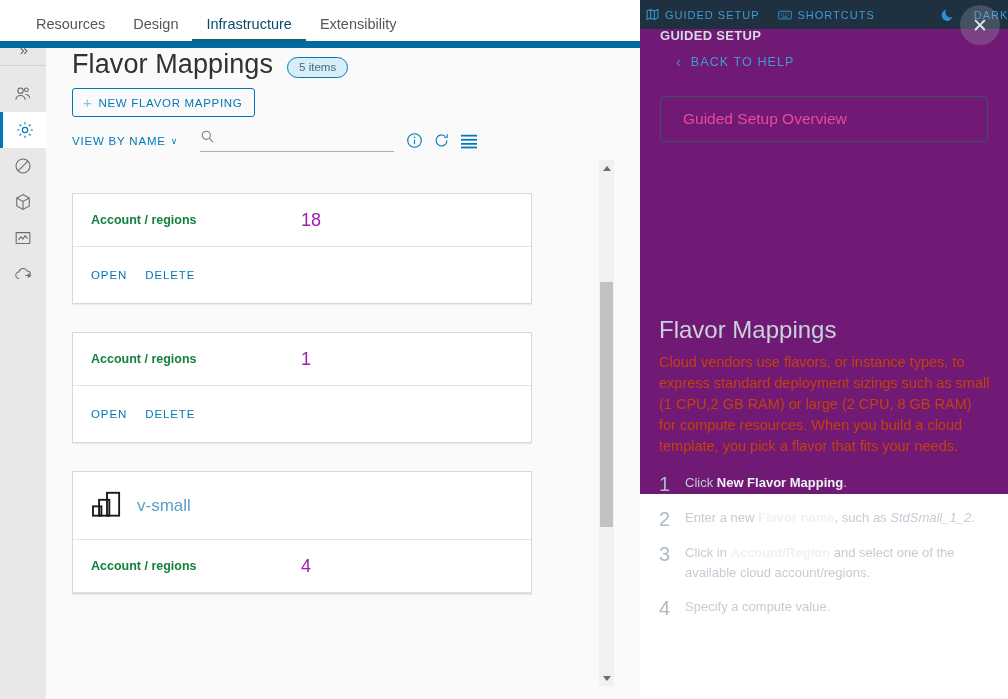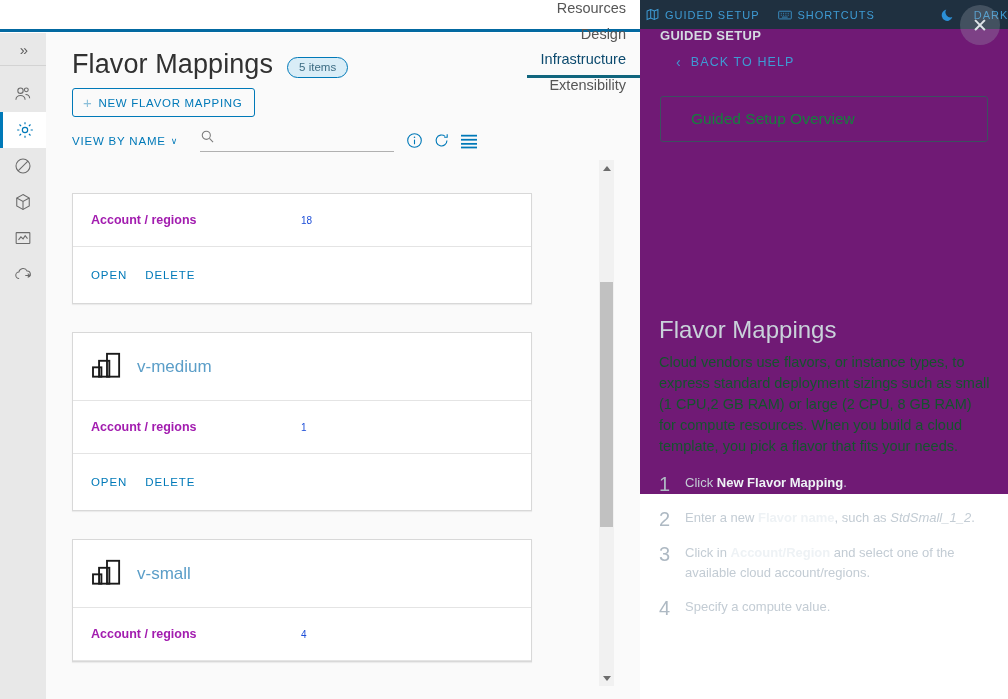--- a/index.html
+++ b/index.html
@@ -13,29 +13,28 @@
     background: #ffffff;
     overflow: hidden;
     position: relative;
   }
 
   
   .topbar {
     position: absolute;
     top: 0; left: 0;
     width: 640px;
-    height: 32px;
+    height: 48px;
     background: #ffffff;
     display: flex;
     align-items: flex-end;
     padding-left: 22px;
     box-sizing: border-box;
-    border-bottom: 3px solid #0369a1;
+    border-bottom: 7px solid #0369a1;
     z-index: 5;
-    flex-direction: column;
   }
   .nav-tab {
     font-size: 14.5px;
     color: #565656;
     padding: 0 14px 8px 14px;
     cursor: pointer;
     line-height: 1;
     white-space: nowrap;
     border-bottom: 3px solid transparent;
     position: relative;
@@ -208,26 +207,26 @@
   .card-row {
     display: flex;
     align-items: center;
     height: 52px;
     padding-left: 18px;
     border-bottom: 1px solid #e4e4e4;
   }
   .card-row .label {
     font-size: 12.5px;
     font-weight: bold;
+    color: #15803d;
+    width: 210px;
+  }
+  .card-row .value {
+    font-size: 18px;
     color: #a21caf;
-    width: 210px;
-  }
-  .card-row .value {
-    font-size: 10px;
-    color: #1d4ed8;
   }
   .card-actions {
     display: flex;
     align-items: center;
     height: 56px;
     padding-left: 18px;
     gap: 18px;
   }
   .card-action {
     color: #0079b8;
@@ -352,37 +351,36 @@
     height: 46px;
     border: 1px solid #3d4f60;
     border-radius: 3px;
     display: flex;
     align-items: center;
     padding-left: 22px;
     box-sizing: border-box;
     cursor: pointer;
   }
   .overview-box-text {
-    color: #15803d;
+    color: #ec4899;
     font-size: 15.5px;
-    margin-left: 8px;
   }
   .rp-body {
     position: absolute;
     top: 158px; left: 19px;
     width: 332px;
   }
   .rp-h1 {
     color: #c9d2da;
     font-size: 24px;
     font-weight: 400;
     margin: 0 0 8px 0;
   }
   .rp-para {
-    color: #14532d;
+    color: #c2410c;
     font-size: 14.5px;
     line-height: 21px;
     margin: 0 0 16px 0;
   }
   .steps { margin: 0; padding: 0; list-style: none; }
   .step {
     display: flex;
     margin-bottom: 14px;
   }
   .step-num {
@@ -536,30 +534,20 @@
         <span class="label">Account / regions</span>
         <span class="value">18</span>
       </div>
       <div class="card-actions">
         <span class="card-action">OPEN</span>
         <span class="card-action">DELETE</span>
       </div>
     </div>
 
     <div class="card">
-      <div class="card-head">
-        <span class="ficon">
-          <svg width="32" height="28" viewBox="0 0 34 30" fill="none" stroke="#1a1a1a" stroke-width="2">
-            <rect x="2" y="17.5" width="9" height="10"></rect>
-            <rect x="8.5" y="10.5" width="11" height="17"></rect>
-            <rect x="17" y="3" width="13" height="24.5"></rect>
-          </svg>
-        </span>
-        <span class="card-title">v-medium</span>
-      </div>
       <div class="card-row">
         <span class="label">Account / regions</span>
         <span class="value">1</span>
       </div>
       <div class="card-actions">
         <span class="card-action">OPEN</span>
         <span class="card-action">DELETE</span>
       </div>
     </div>
 

